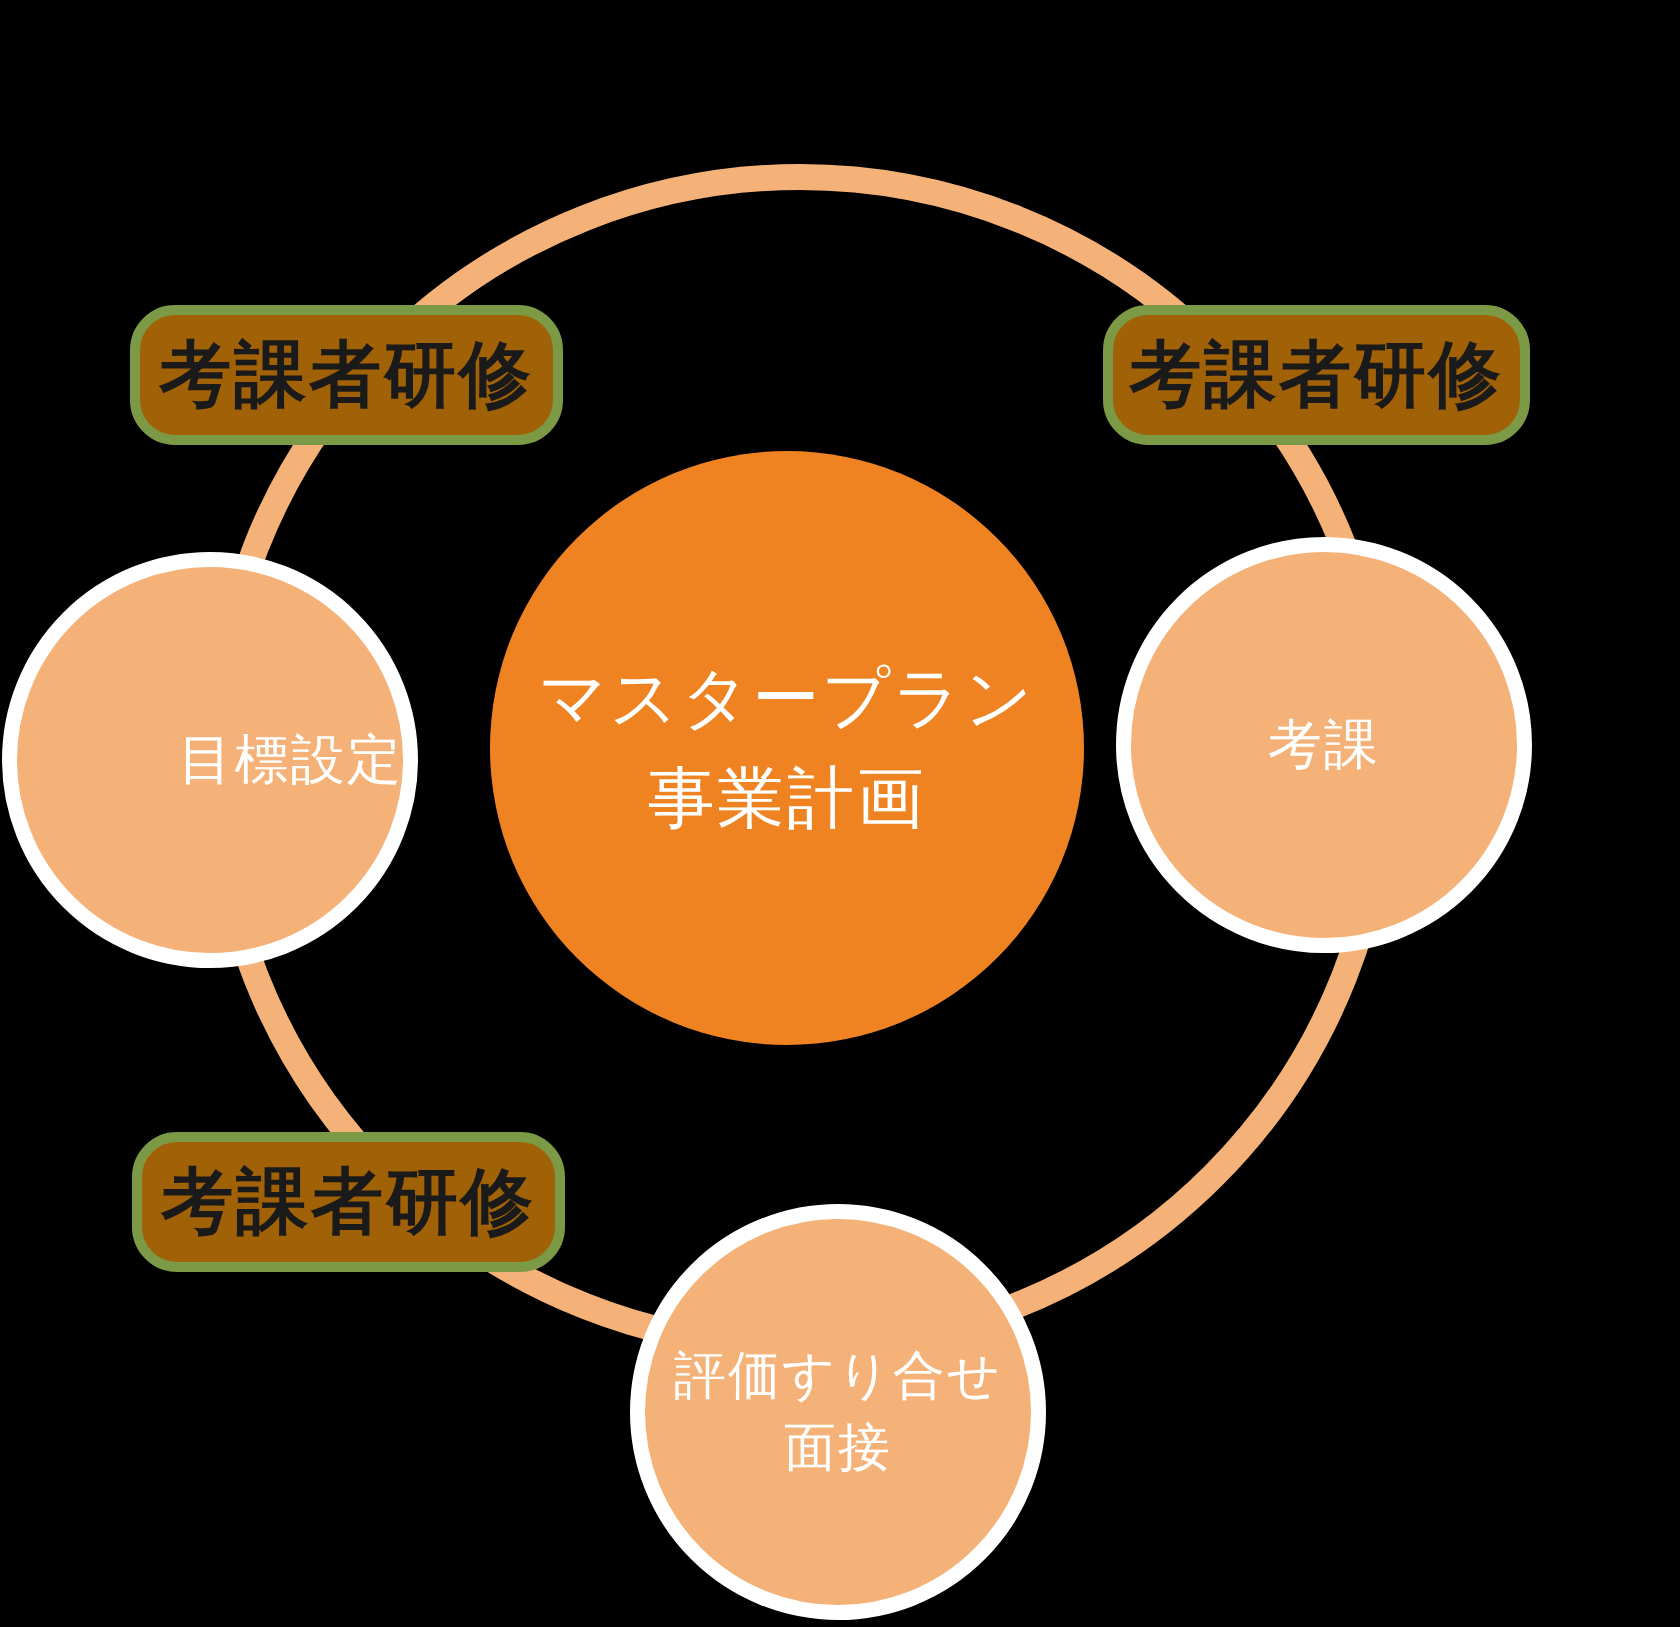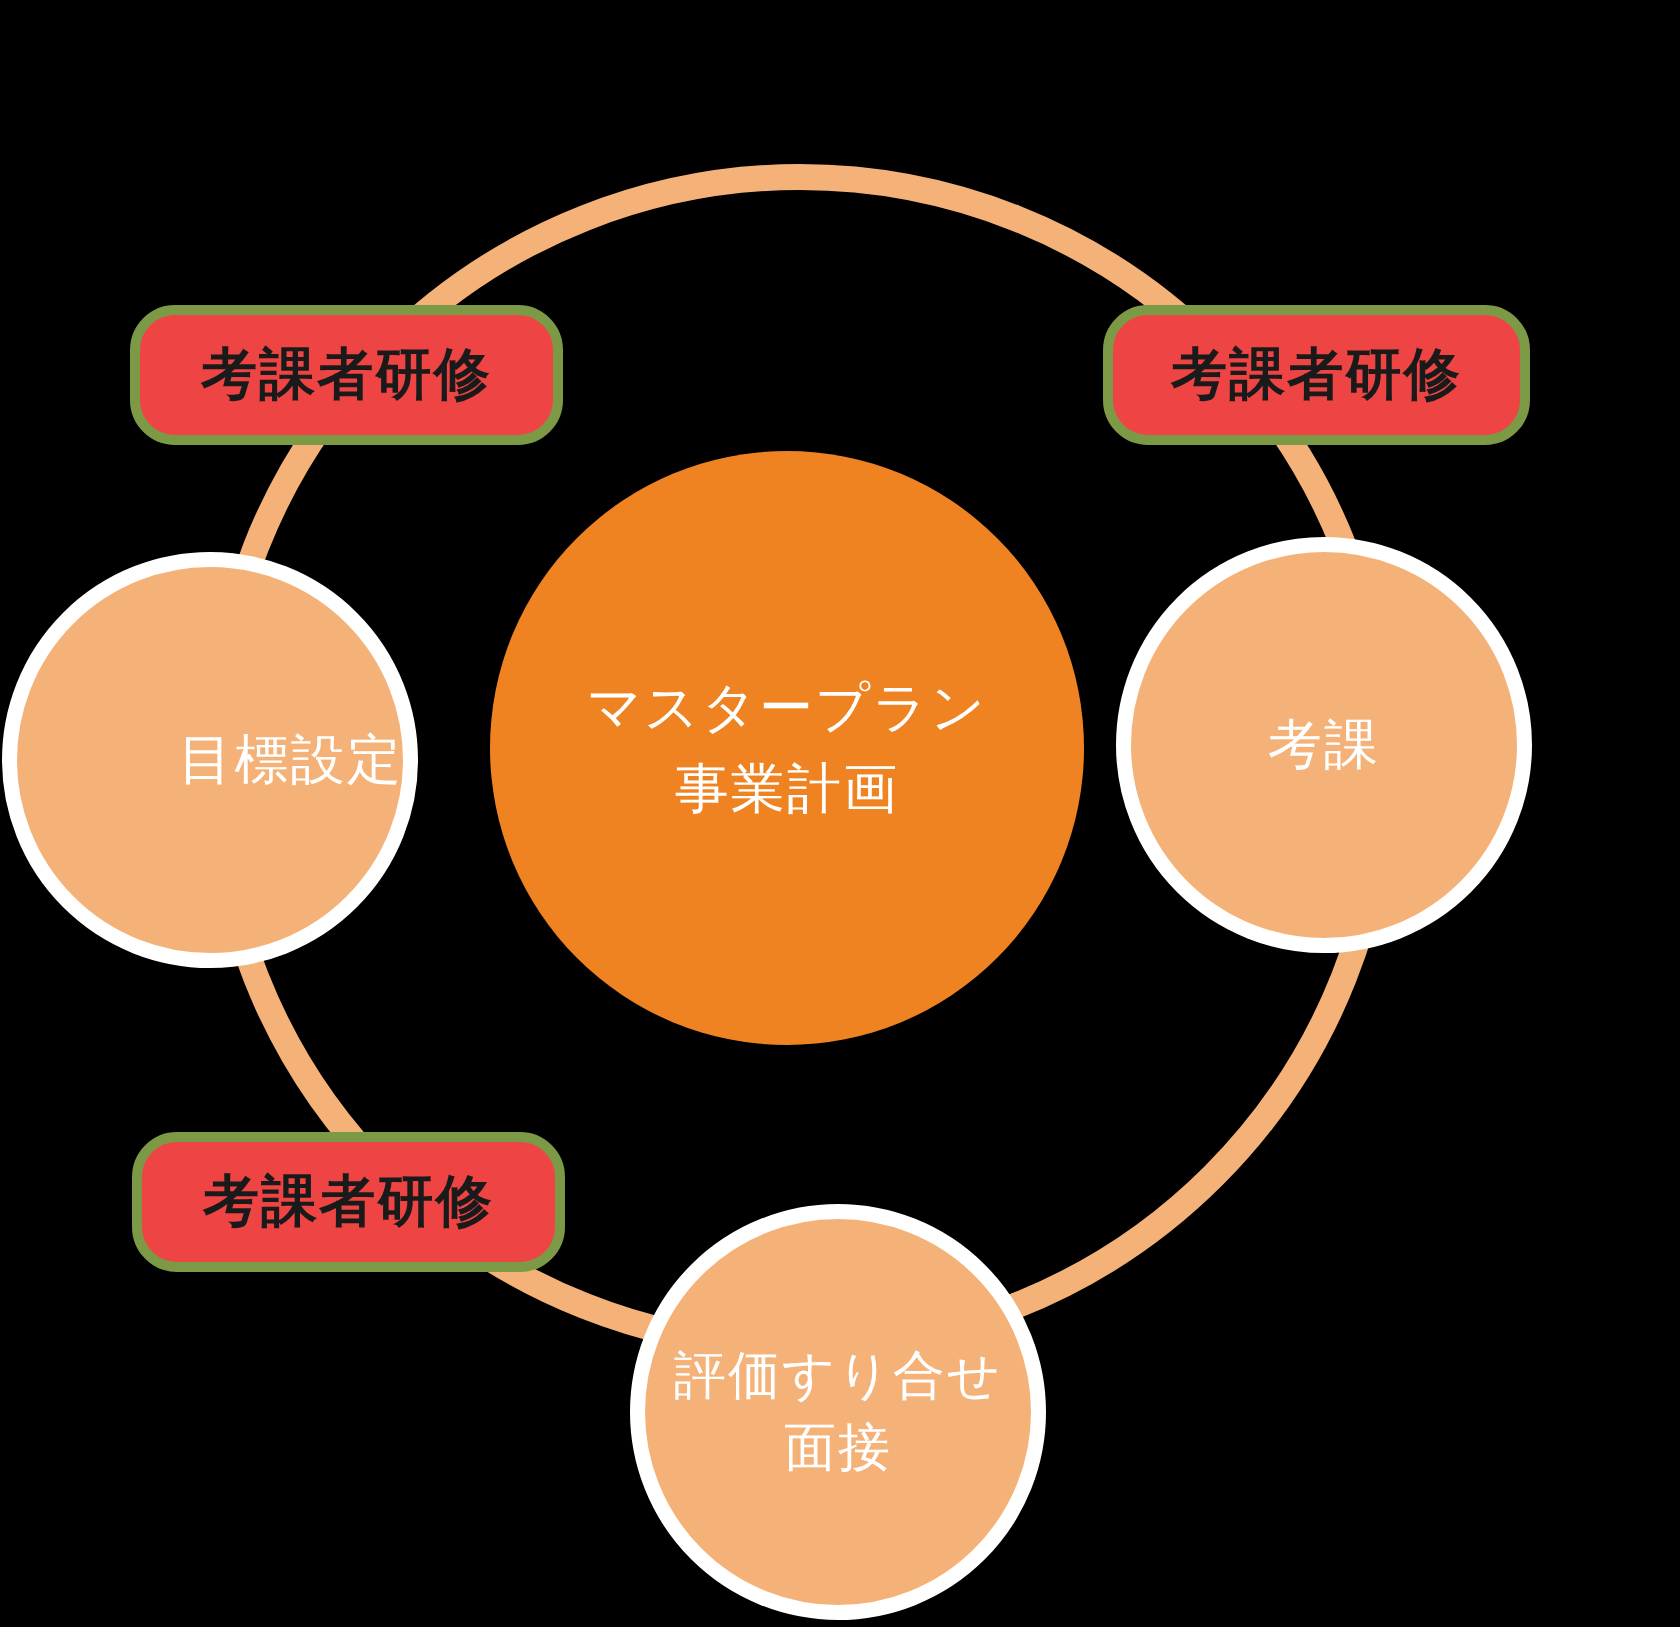--- a/index.html
+++ b/index.html
@@ -56,38 +56,38 @@
     width: 594px;
     height: 594px;
     background: #EF8322;
     border-radius: 50%;
     display: flex;
     flex-direction: column;
     align-items: center;
     justify-content: center;
     text-align: center;
     color: #FFFFFF;
-    font-size: 54px;
+    font-size: 67px;
     font-weight: 500;
     letter-spacing: 0.04em;
     line-height: 1.5;
   }
   
   .pill {
     position: absolute;
     width: 413px;   
     height: 120px;
-    background: #ef4444;
+    background: #a16207;
     border: 10px solid #7C9A45;
     border-radius: 45px;
     display: flex;
     align-items: center;
     justify-content: center;
     color: #1A1A1A;
-    font-size: 56px;
+    font-size: 72px;
     font-weight: 600;
     letter-spacing: 0.04em;
   }
   .pill-tl { left: 130px;  top: 305px; }
   .pill-tr { left: 1103px; top: 305px; width: 407px; }
   .pill-bl { left: 132px;  top: 1132px; }
   .pill-br { left: 1092px; top: 1133px; }
 </style>
 </head>
 <body>

